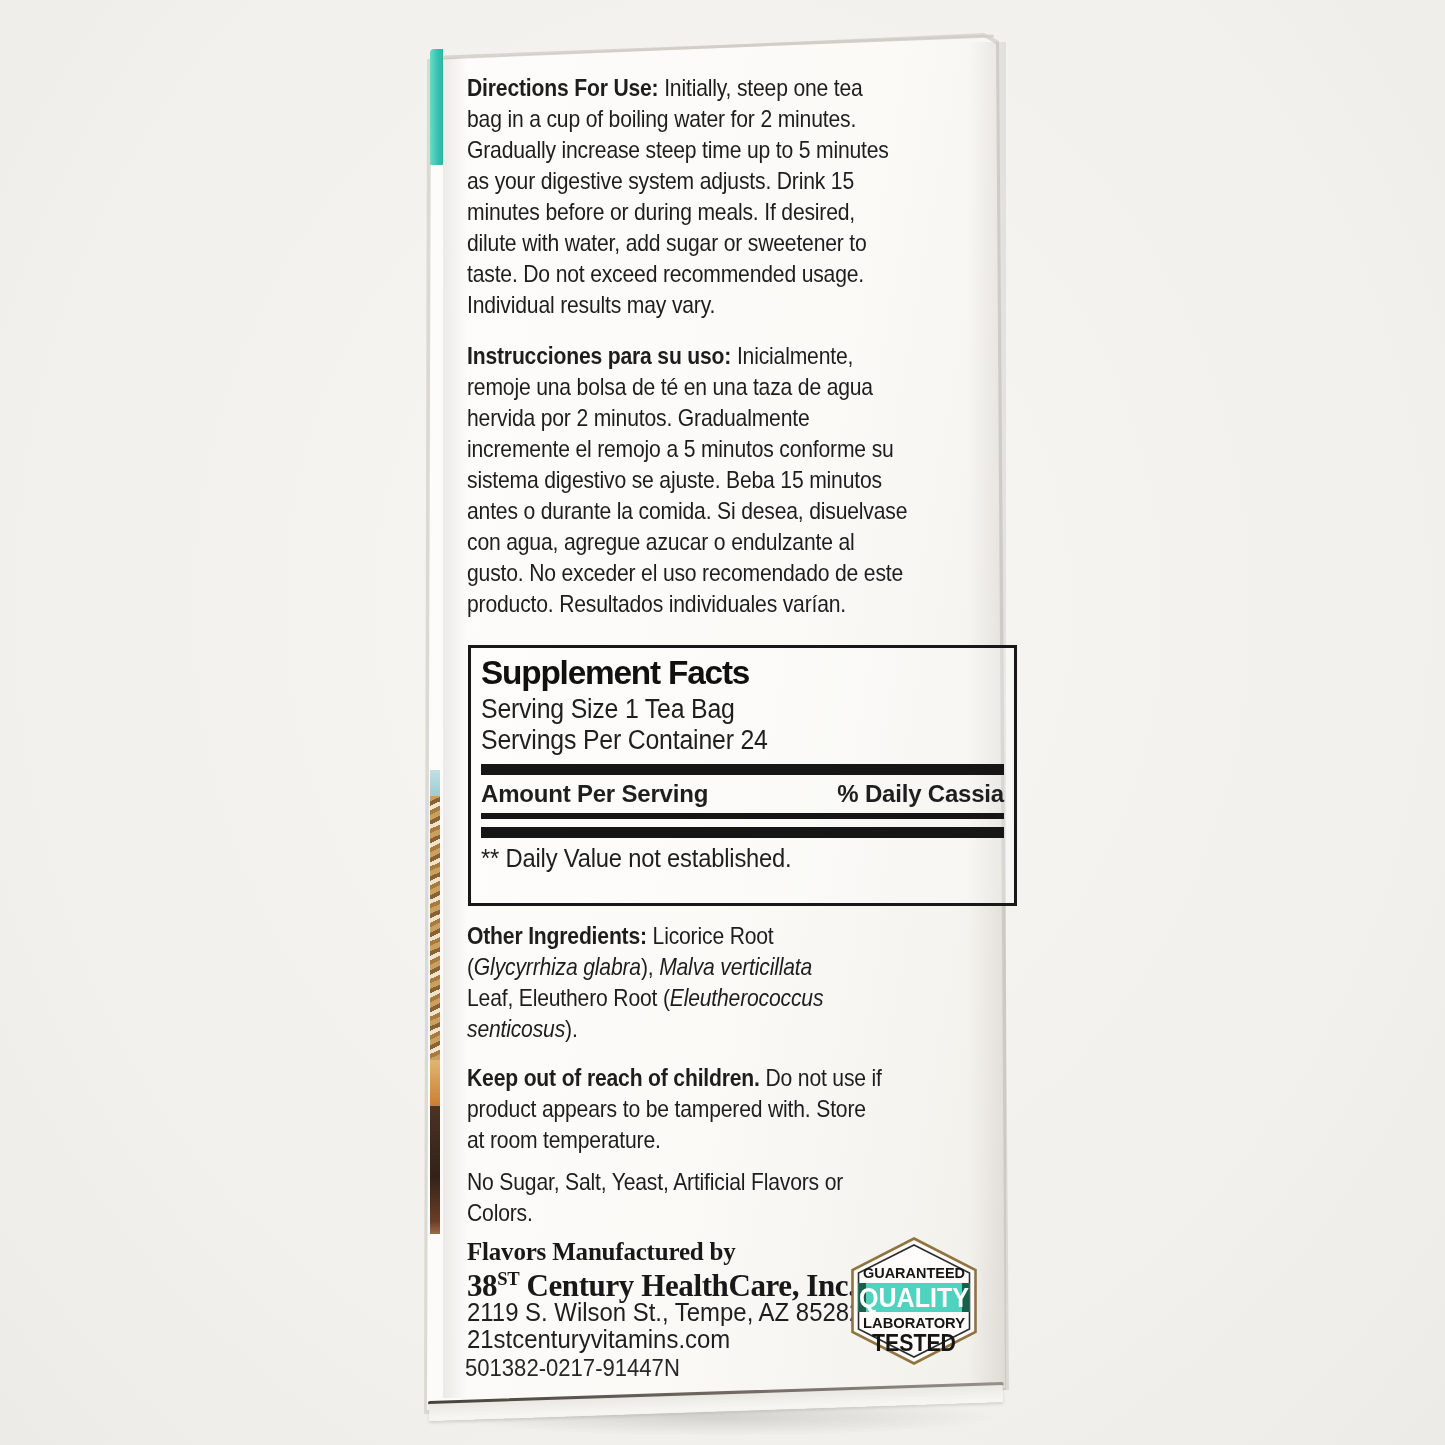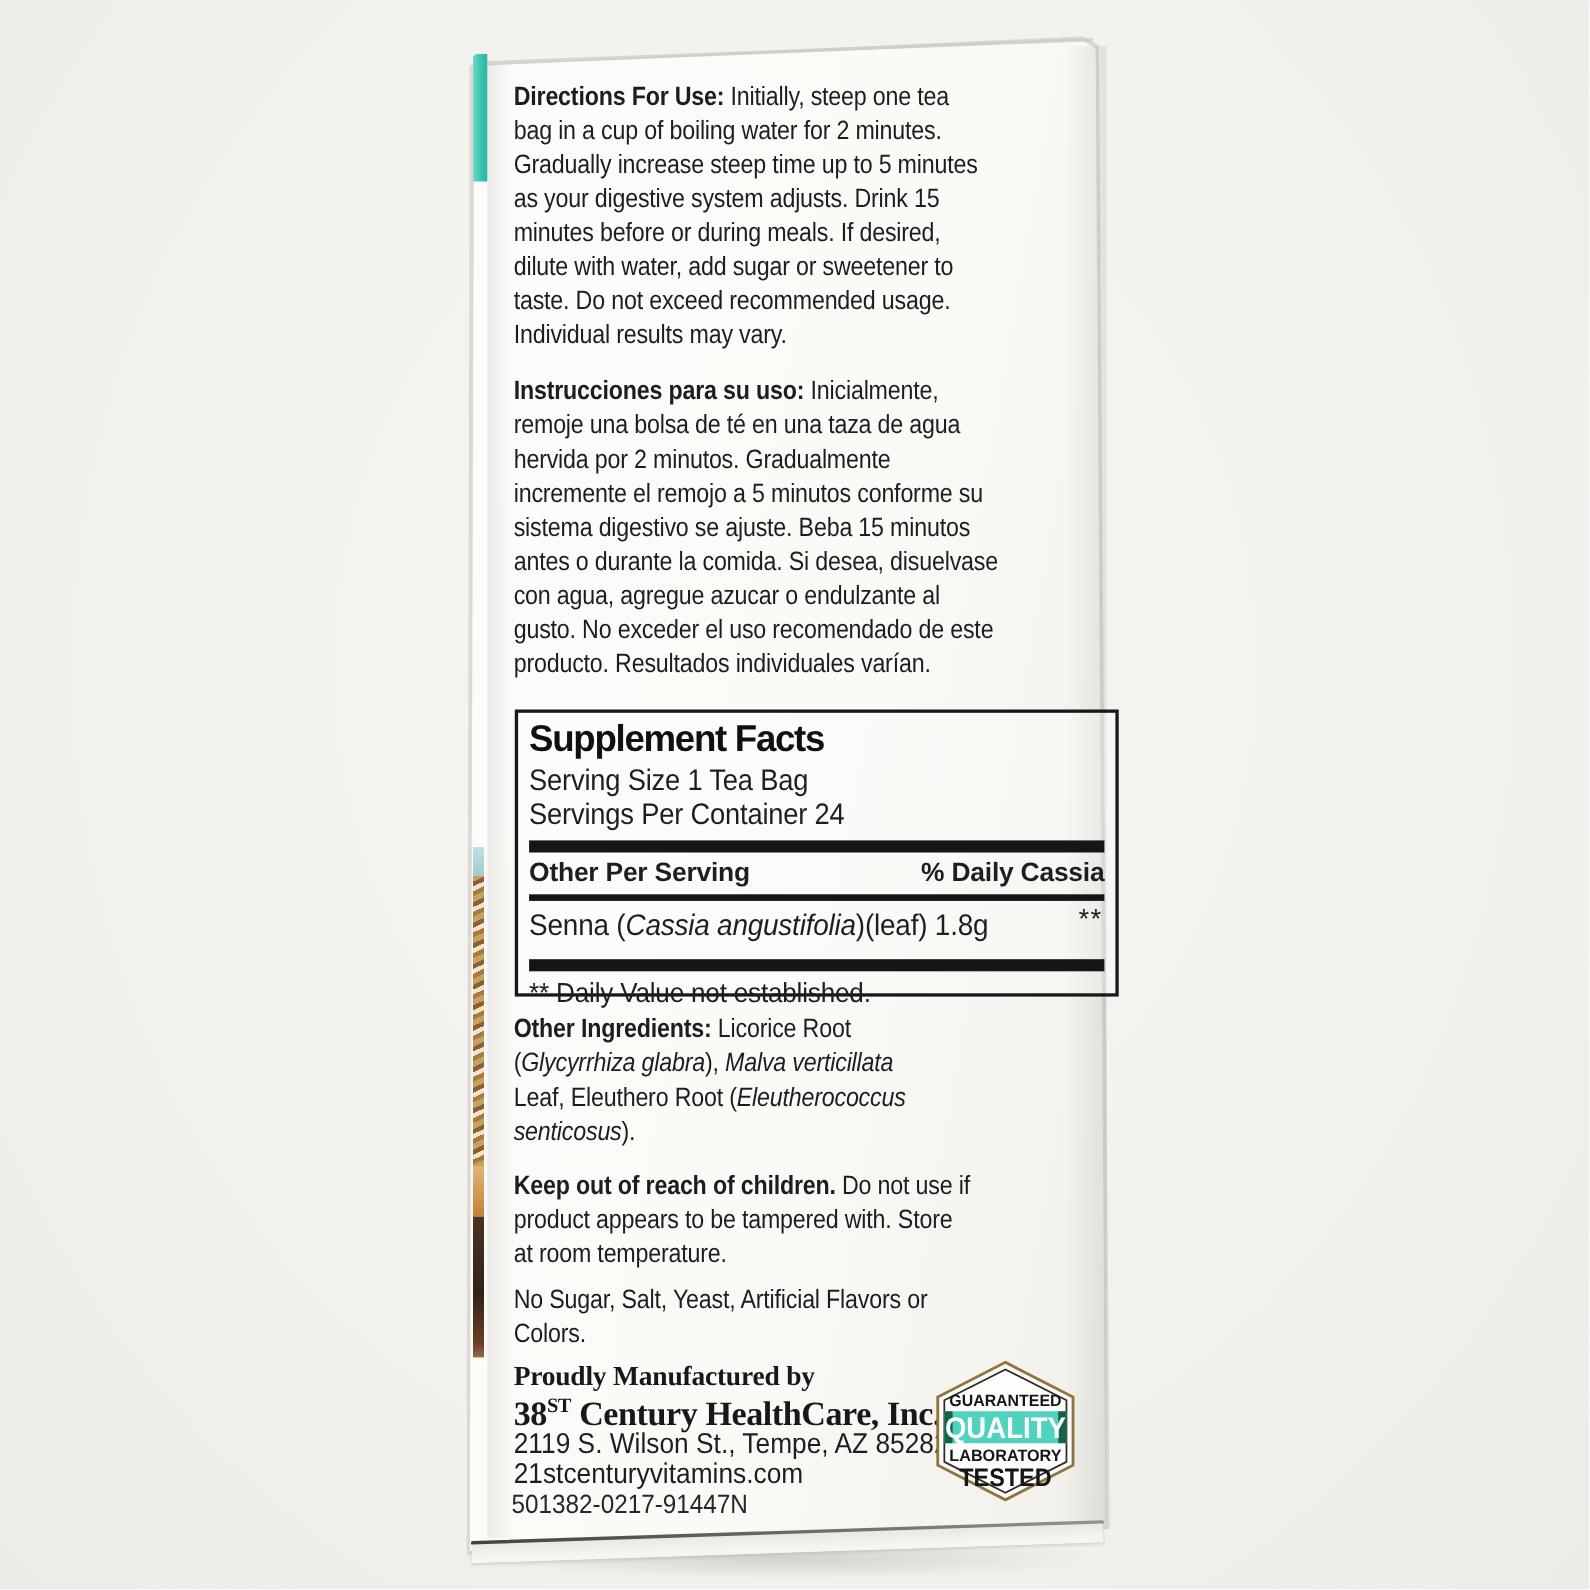--- a/index.html
+++ b/index.html
@@ -132,30 +132,24 @@
     </div>
 
   <div class="sfbox">
     <div class="sf-title">Supplement Facts</div>
     <div class="sf-serving">
         <div class="ln"><span>Serving Size 1 Tea Bag</span></div>
         <div class="ln"><span>Servings Per Container 24</span></div>
       </div>
     <div class="sf-bar"></div>
     <div class="sf-head">
-      <span>Other Per Serving</span>
+      <span>Amount Per Serving</span>
       <span>% Daily Cassia</span>
     </div>
     <div class="sf-bar thin"></div>
-    <div class="sf-nutrient">
-      <div class="inner">
-          <div class="ln"><span>Senna (</span><span class="i">Cassia angustifolia</span><span>)(leaf) 1.8g</span></div>
-        </div>
-      <span class="sf-dv">**</span>
-    </div>
     <div class="sf-bar"></div>
     <div class="sf-foot">
         <div class="ln"><span>** Daily Value not established.</span></div>
       </div>
   </div>
 
   <div class="tb" style="top:920px;">
       <div class="ln"><span class="b">Other Ingredients: </span><span>Licorice Root</span></div>
       <div class="ln"><span>(</span><span class="i">Glycyrrhiza glabra</span><span>), </span><span class="i">Malva verticillata</span></div>
       <div class="ln"><span>Leaf, Eleuthero Root (</span><span class="i">Eleutherococcus</span></div>
@@ -166,21 +160,21 @@
       <div class="ln"><span class="b">Keep out of reach of children. </span><span>Do not use if</span></div>
       <div class="ln"><span>product appears to be tampered with. Store</span></div>
       <div class="ln"><span>at room temperature.</span></div>
     </div>
 
   <div class="tb" style="top:1166px;">
       <div class="ln"><span>No Sugar, Salt, Yeast, Artificial Flavors or</span></div>
       <div class="ln"><span>Colors.</span></div>
     </div>
 
-  <div class="mf-intro serif">Proudly Manufactured by</div>
+  <div class="mf-intro serif">Flavors Manufactured by</div>
   <div class="mf-company serif">
       <div class="ln"><span>38</span><span class="sup">ST</span><span> Century HealthCare, Inc.</span></div>
     </div>
   <div class="mf-address">2119 S. Wilson St., Tempe, AZ 85282 USA</div>
   <div class="mf-site">21stcenturyvitamins.com</div>
   <div class="mf-code">501382-0217-91447N</div>
 
   <svg class="seal" viewBox="0 0 136 128">
     <defs>
       <clipPath id="hexClip">

